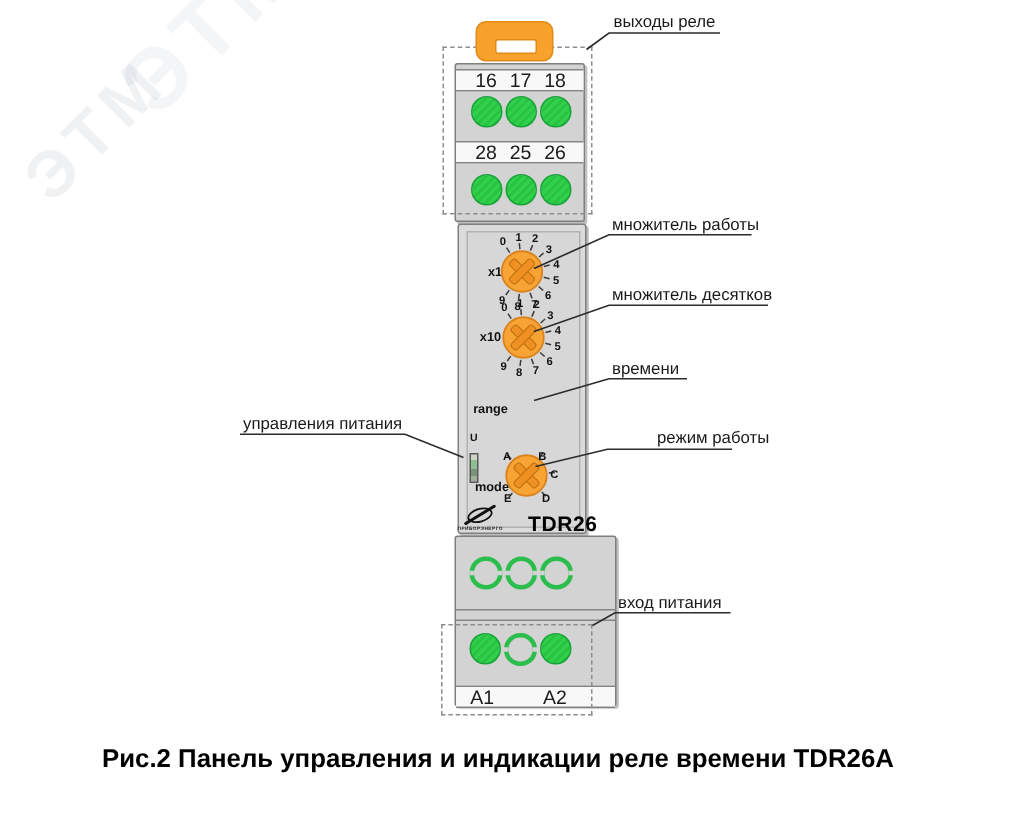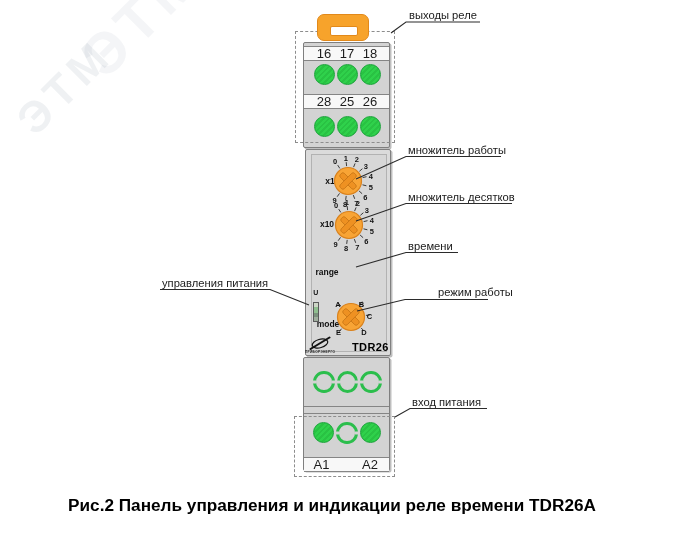--- a/index.html
+++ b/index.html
@@ -34,21 +34,21 @@
   .face{position:absolute;background:#D7D7D7;border:1px solid #b2b2b2;box-sizing:border-box;}
   .knob-wrap{position:absolute;width:84px;height:84px;}
   .knob-wrap .pos{position:absolute;font-size:7.5px;font-weight:bold;color:#111;
                   transform:translate(-50%,-50%);white-space:nowrap;}
   .knob-side-label{position:absolute;font-size:8.5px;font-weight:bold;color:#111;
                    transform:translate(-50%,-50%);white-space:nowrap;z-index:3;}
   .callout{position:absolute;font-size:11.2px;color:#1a1a1a;white-space:nowrap;z-index:8;}
   .led{position:absolute;width:6.5px;height:20px;border:1px solid #5a5a5a;box-sizing:border-box;
        background:linear-gradient(#cdd6c6 0 22%,#8FBF8F 22% 55%,#7a917c 55% 78%,#9fae9d 78% 100%);}
   .u-label{position:absolute;font-size:7px;font-weight:bold;color:#111;transform:translateX(-50%);}
-  .model{position:absolute;font-size:11px;font-weight:bold;color:#000;letter-spacing:0.4px;}
+  .model{position:absolute;font-size:14px;font-weight:bold;color:#000;letter-spacing:0.4px;}
   .brand{position:absolute;font-size:3.2px;font-weight:bold;color:#222;letter-spacing:0.3px;
          white-space:nowrap;}
   .caption{position:absolute;left:0;top:495px;width:100%;text-align:center;
            font-size:17.2px;font-weight:bold;color:#000;transform:translateX(-6px);}
   svg.overlay{position:absolute;left:0;top:0;z-index:9;pointer-events:none;}
 </style>
 </head>
 <body>
 
 <div id="stage">
@@ -137,21 +137,21 @@
   <div class="u-label" style="left:315.8px;top:289px;">U</div>
   <div class="led" style="left:312.5px;top:301.5px;z-index:5;"></div>
 
   <svg class="abs" style="left:308px;top:336px;z-index:5;" width="24" height="14" viewBox="0 0 24 14">
     <ellipse cx="12" cy="7.5" rx="8" ry="4.2" transform="rotate(-16 12 7.5)" fill="none" stroke="#111" stroke-width="1.2"></ellipse>
     <path d="M2.5 13 L21.5 1.5" stroke="#111" stroke-width="2" stroke-linecap="round"></path>
   </svg>
   <div class="brand" style="left:305px;top:349.5px;z-index:5;">ПРИБОРЭНЕРГО</div>
   <div class="model" style="left:352px;top:341px;z-index:5;">TDR26</div>
 
-  <div class="block" style="left:303px;top:357px;width:87px;height:114px;">
+  <div class="block" style="left:303px;top:357px;width:108px;height:114px;">
     <div class="ring" style="left:9.25px;top:13.25px;"></div>
     <div class="ring" style="left:32.75px;top:13.25px;"></div>
     <div class="ring" style="left:56.25px;top:13.25px;"></div>
     <div class="hline" style="top:48px;"></div>
     <div class="hline" style="top:55px;"></div>
     <div class="dot" style="left:9px;top:64.25px;"></div>
     <div class="ring" style="left:32.25px;top:64.25px;"></div>
     <div class="dot" style="left:56px;top:64.25px;"></div>
     <div class="strip" style="top:99px;" id="strip-bottom">
         <span style="left: 17.5px;">A1</span>

